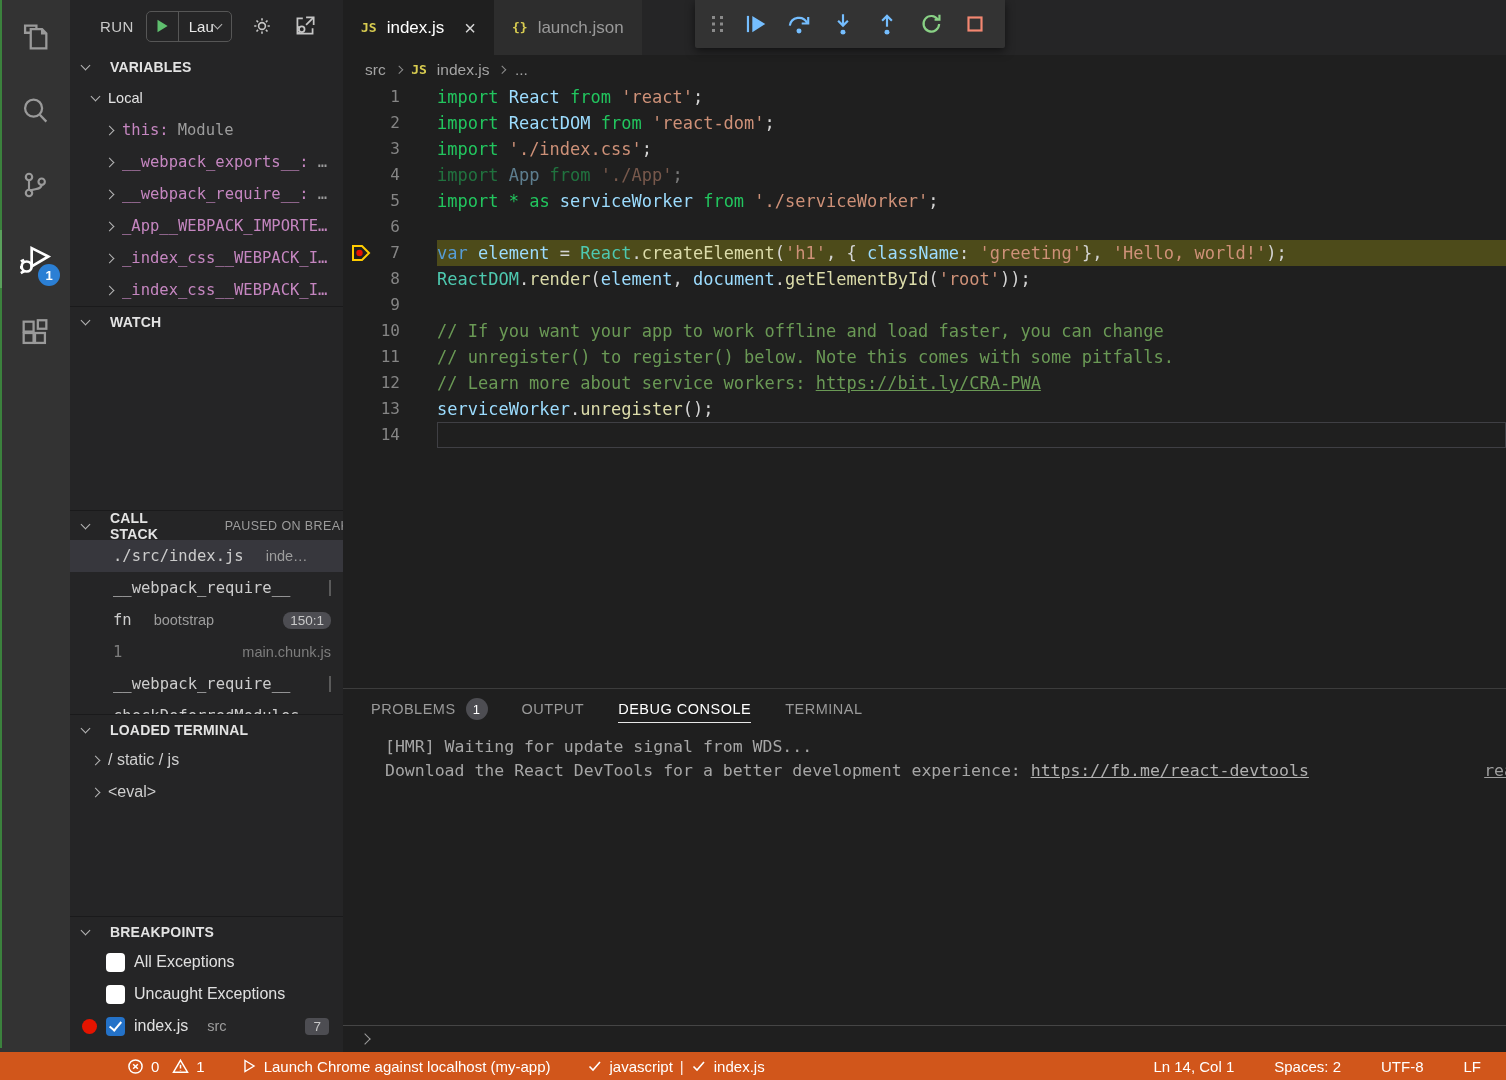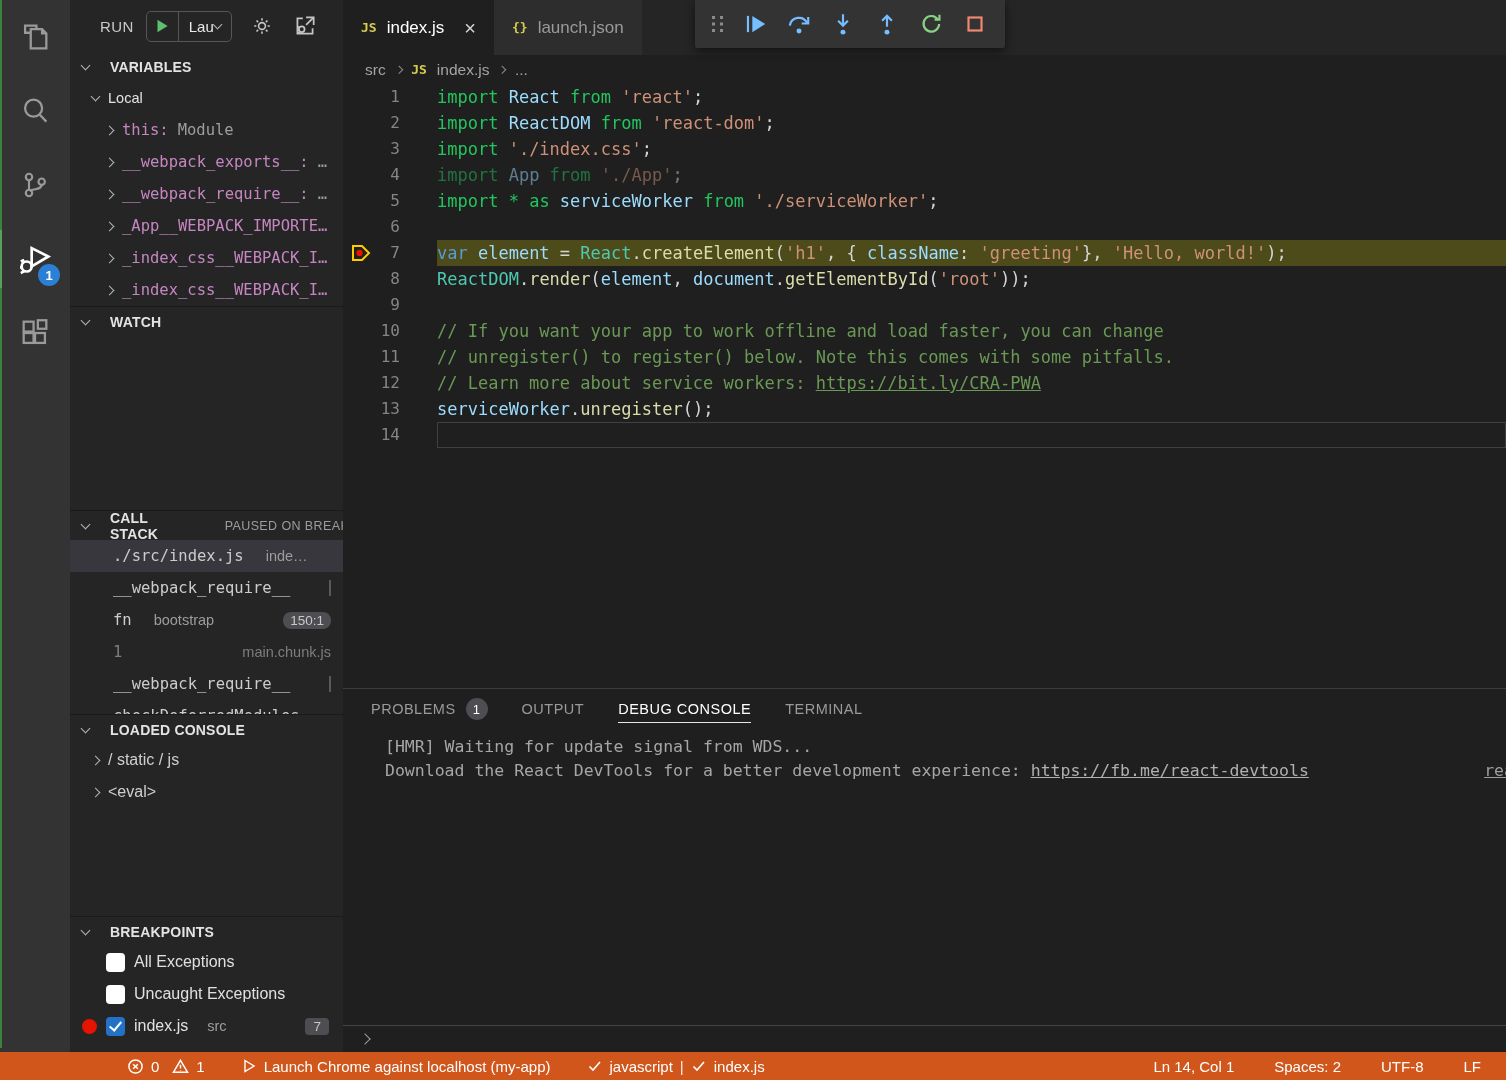--- a/index.html
+++ b/index.html
@@ -265,21 +265,21 @@
         <span class="cs-label">__webpack_require__</span>
         <span class="cs-bar"></span>
       </div>
       <div class="cs-row">
         <span class="cs-label">checkDeferredModules</span>
       </div>
     </div>
 
   <div class="section-header">
     <span class="chev down"></span>
-    <span>LOADED CONSOLE</span>
+    <span>LOADED TERMINAL</span>
   </div>
   <div id="loadedscripts-list">
       <div class="tree-row ls-row">
         <span class="chev right"></span>
         <span>/ static / js</span>
       </div>
       <div class="tree-row ls-row">
         <span class="chev right"></span>
         <span>&lt;eval&gt;</span>
       </div>

